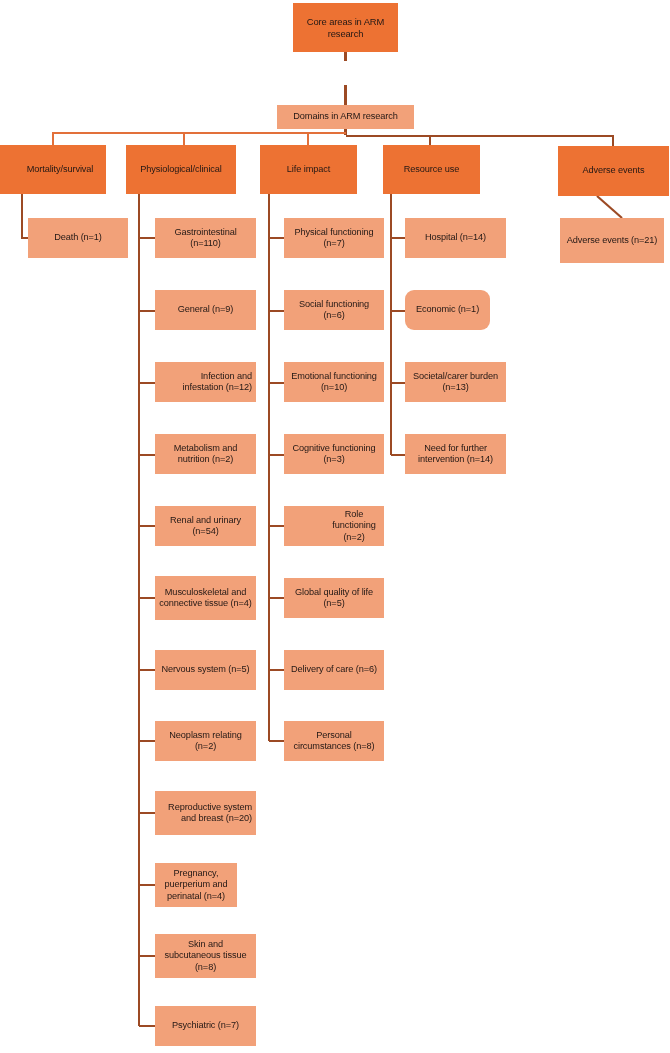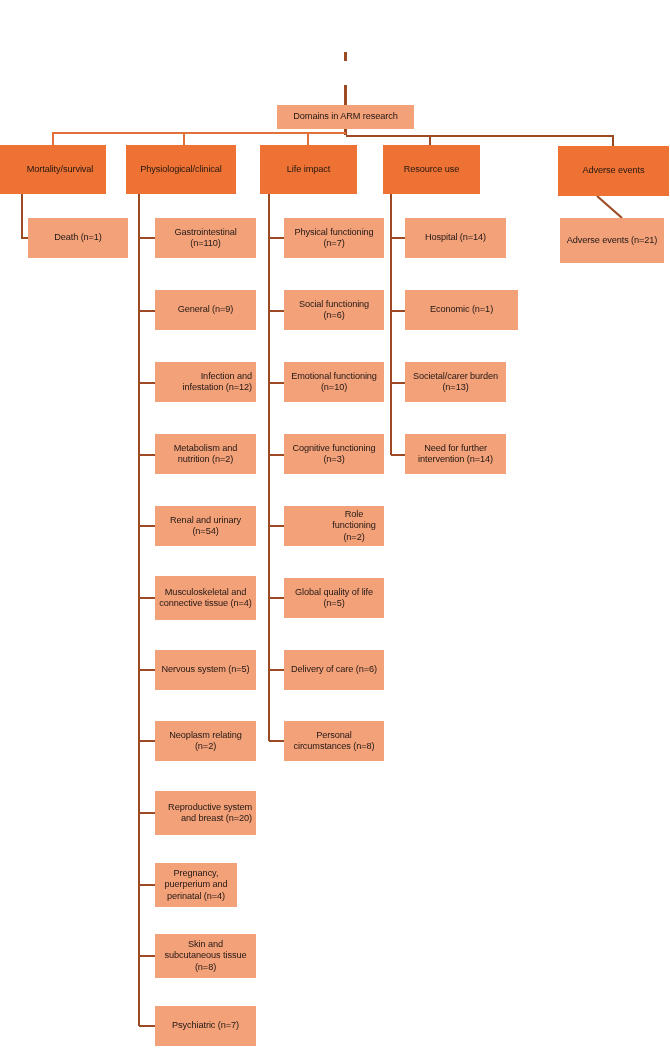--- a/index.html
+++ b/index.html
@@ -114,20 +114,23 @@
       <line x1="391" y1="194" x2="391" y2="455"></line>
       <line x1="391" y1="238" x2="405" y2="238"></line>
       <line x1="391" y1="311" x2="405" y2="311"></line>
       <line x1="391" y1="383" x2="405" y2="383"></line>
       <line x1="391" y1="455" x2="405" y2="455"></line>
 
       <line x1="597" y1="196" x2="622" y2="218" shape-rendering="auto"></line>
     </g>
   </svg>
 
+  <div class="node dark root" style="left:293px; top:3px; width:105px; height:49px;">
+    <span>Core areas in ARM research</span>
+  </div>
 
   <div class="node light" style="left:277px; top:61px; width:137px; height:24px;margin-top:44px;">
     <span>Domains in ARM research</span>
   </div>
 
   <div class="node dark" style="left:0px; top:145px; width:106px; height:49px;padding-left:18px;">
     <span>Mortality/survival</span>
   </div>
   <div class="node dark" style="left:126px; top:145px; width:110px; height:49px;">
     <span>Physiological/clinical</span>
@@ -204,21 +207,21 @@
   <div class="node light" style="left:284px; top:650px; width:100px; height:40px;">
     <span>Delivery of care (n=6)</span>
   </div>
   <div class="node light" style="left:284px; top:721px; width:100px; height:40px;">
     <span>Personal circumstances (n=8)</span>
   </div>
 
   <div class="node light" style="left:405px; top:218px; width:101px; height:40px;">
     <span>Hospital (n=14)</span>
   </div>
-  <div class="node light" style="left:405px; top:290px; width:113px; height:40px;">
+  <div class="node light" style="left:405px; top:290px; width:85px; height:40px;border-radius:9px;">
     <span>Economic (n=1)</span>
   </div>
   <div class="node light" style="left:405px; top:362px; width:101px; height:40px;">
     <span>Societal/carer burden (n=13)</span>
   </div>
   <div class="node light" style="left:405px; top:434px; width:101px; height:40px;">
     <span>Need for further intervention (n=14)</span>
   </div>
 
   <div class="node light" style="left:560px; top:218px; width:104px; height:45px;">

